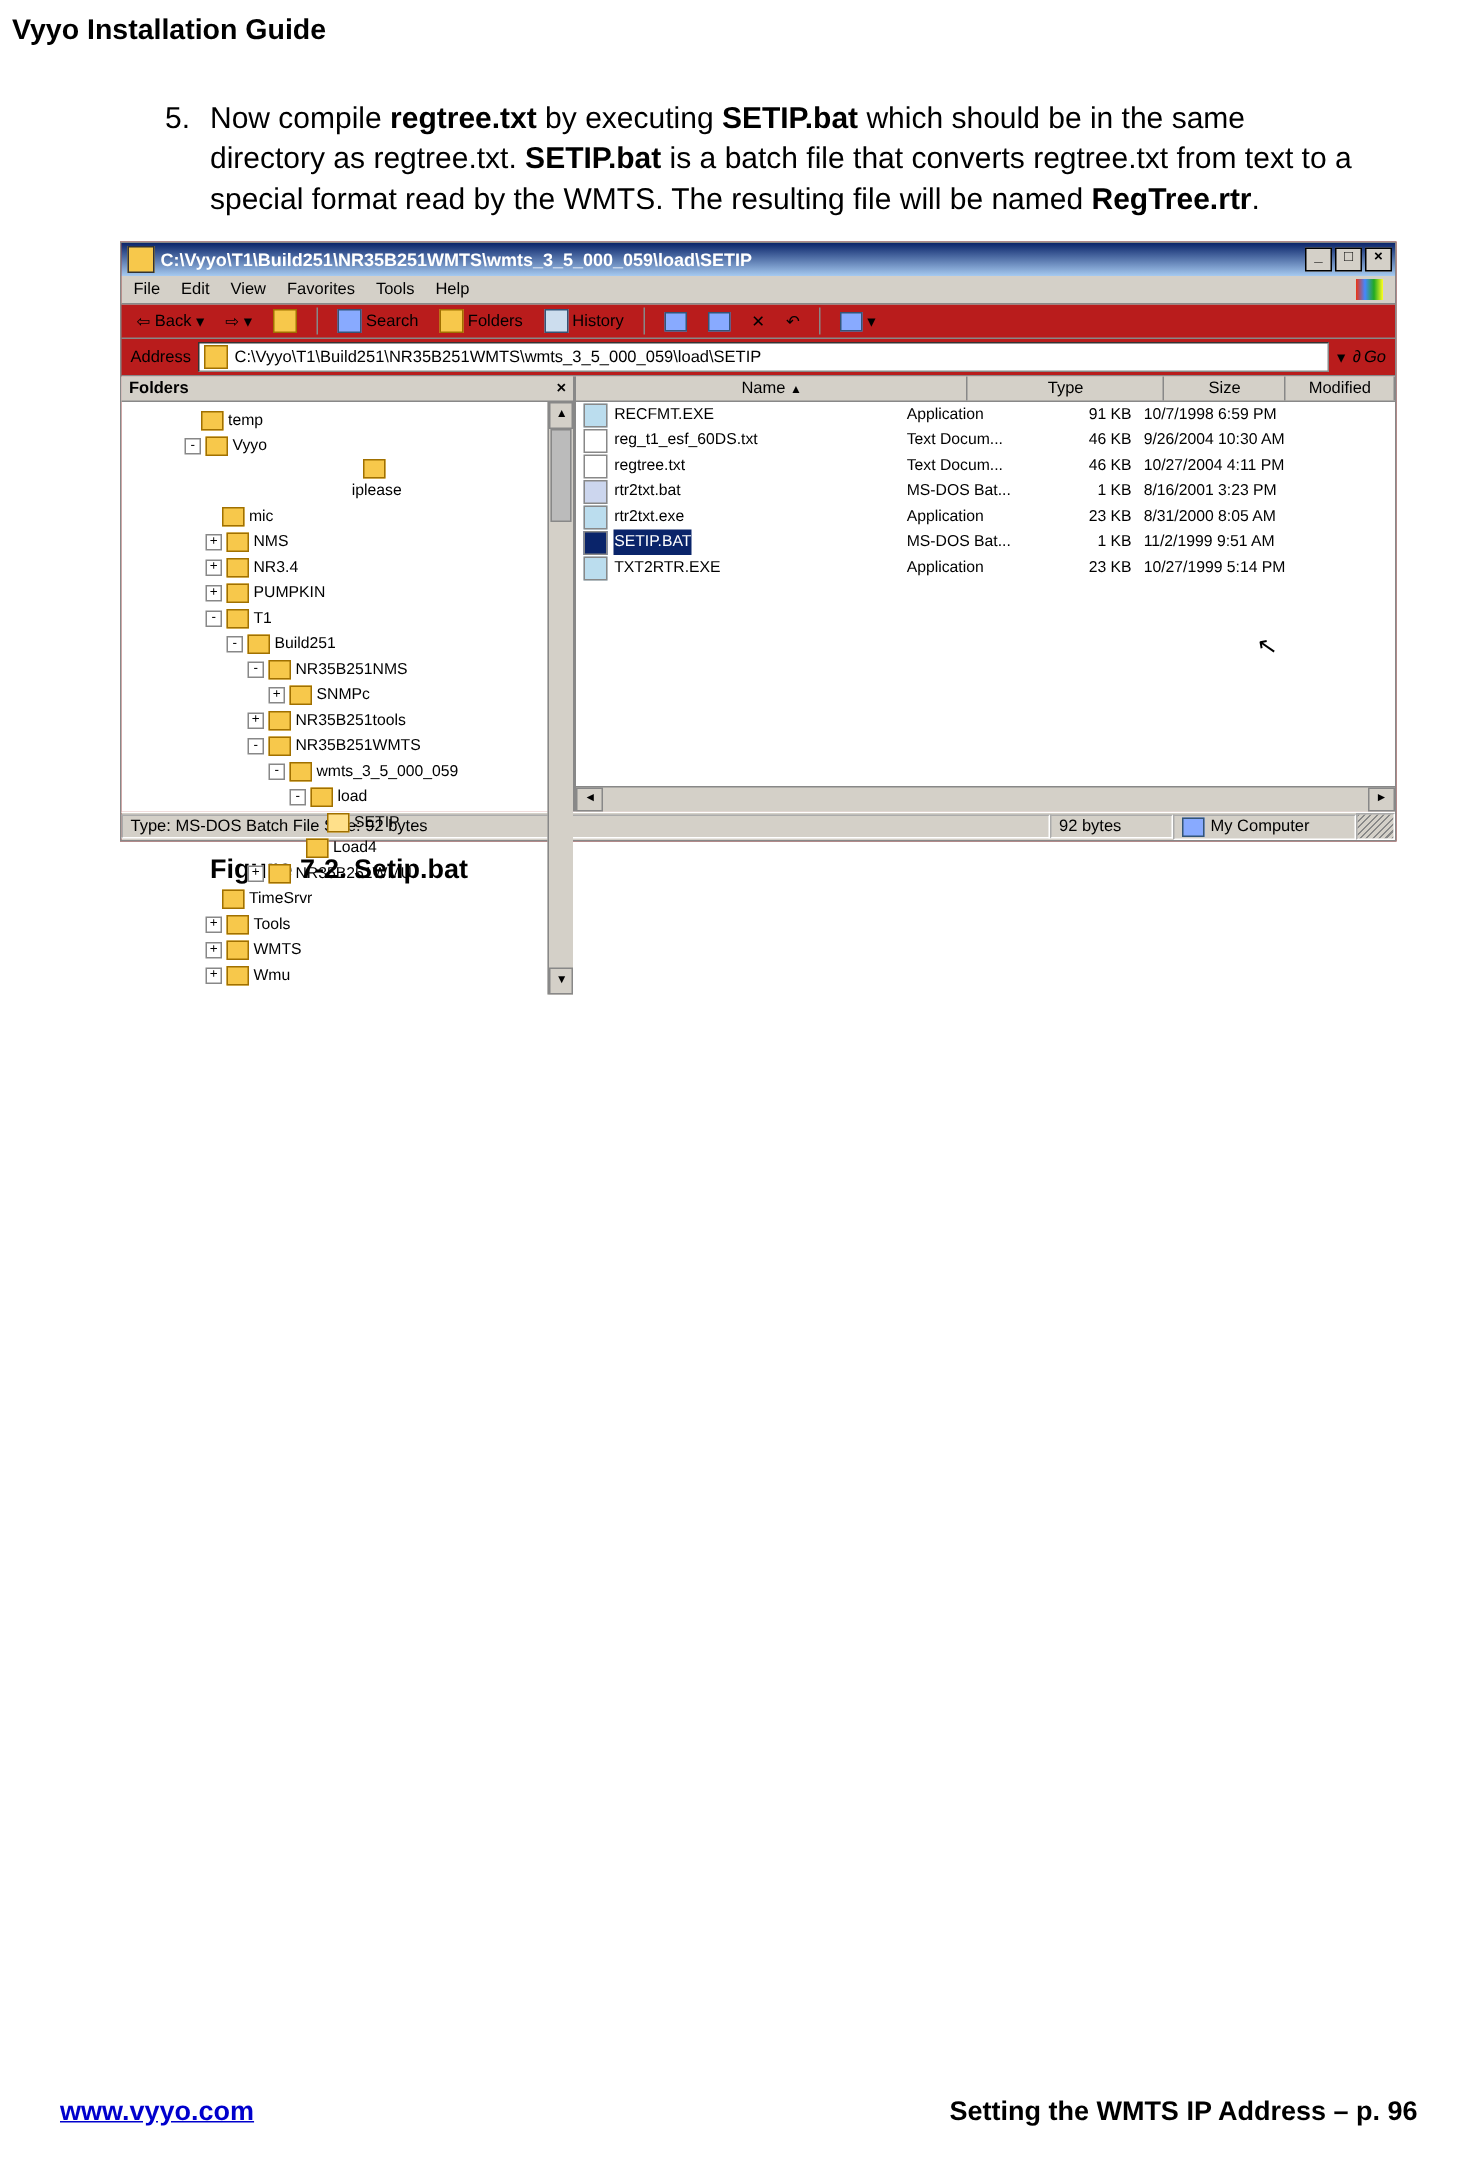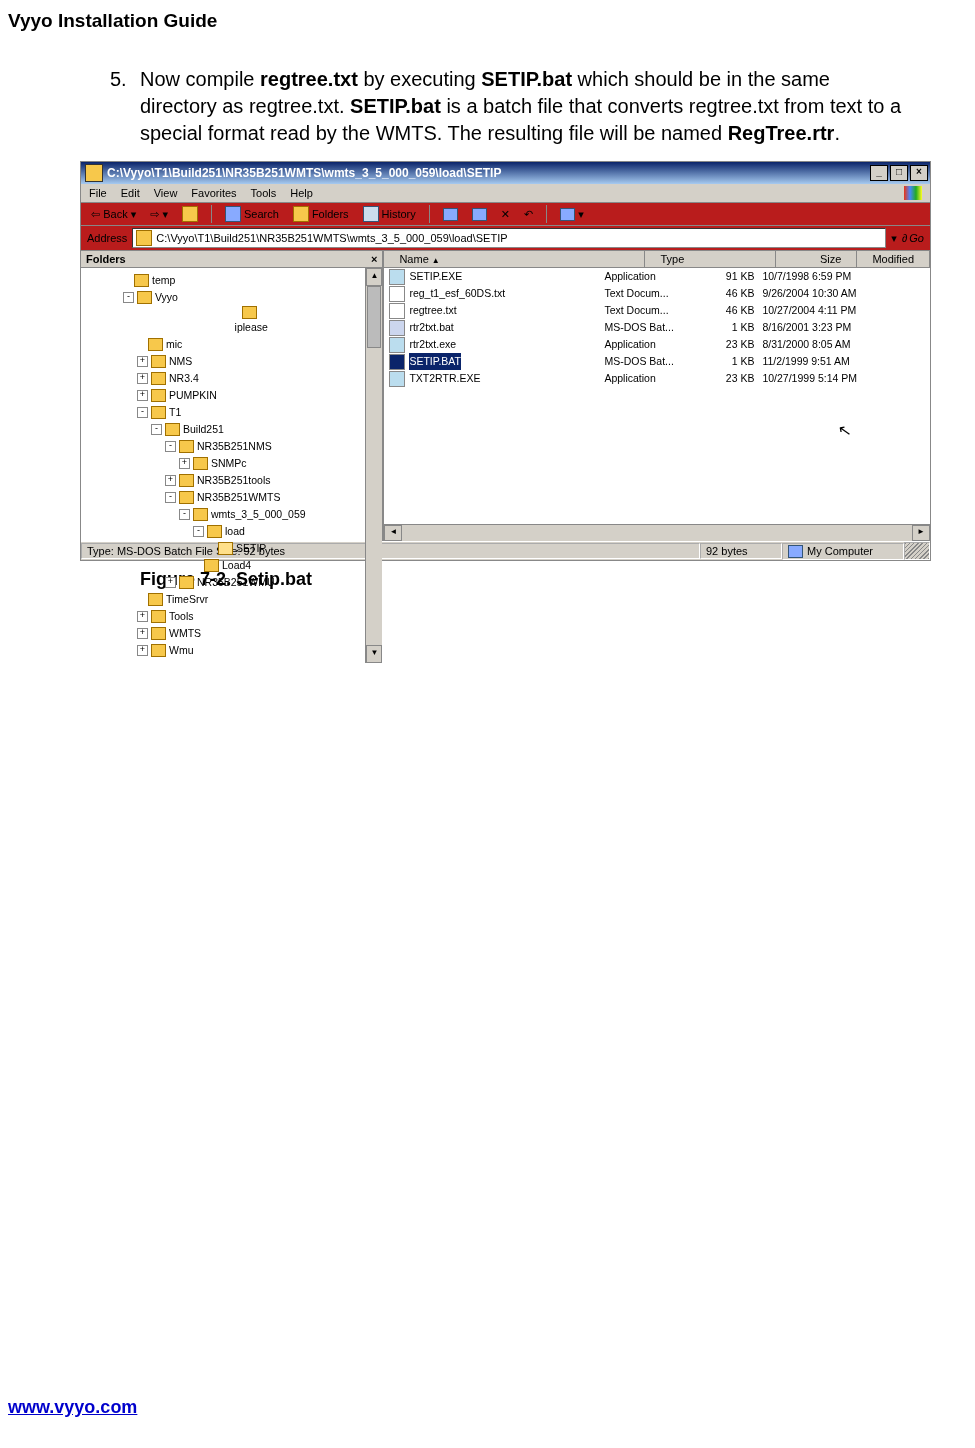--- a/index.html
+++ b/index.html
@@ -34,21 +34,21 @@
   .exp{width:9px;height:9px;border:1px solid #888;font-size:9px;line-height:7px;text-align:center;margin-right:3px;color:#000;background:#fff;flex:0 0 auto;}
   .noexp{width:11px;display:inline-block;}
   .fico{width:13px;height:11px;background:#f7c84b;border:1px solid #a07000;margin-right:3px;flex:0 0 auto;}
   .fico.open{background:#ffe08a;}
   .vscroll{width:16px;background:#d4d0c8;border-left:1px solid #888;position:relative;}
   .vscroll .up,.vscroll .dn{height:16px;border:1px solid #888;background:#d4d0c8;text-align:center;font-size:8px;line-height:14px;}
   .vscroll .thumb{position:absolute;top:18px;left:1px;right:1px;height:60px;background:#bbb;border:1px solid #888;}
   .treebody-wrap{display:flex;flex:1;}
   .listpane{flex:1;display:flex;flex-direction:column;background:#fff;}
   .lhead{display:flex;font-size:11px;border-bottom:1px solid #888;background:#d4d0c8;}
-  .lhead div{padding:2px 15px;border-right:1px solid #888;}
+  .lhead div{padding:2px 15px;border-right:1px solid #888;text-align:center;}
   .lhc-name{width:230px;}
   .lhc-type{width:100px;}
   .lhc-size{width:50px;text-align:right;}
   .lhc-mod{flex:1;}
   .lbody{flex:1;font-size:10.5px;line-height:17px;}
   .lrow{display:flex;padding:0 5px;}
   .lrow .licon{width:14px;height:14px;margin-right:4px;background:#eee;border:1px solid #888;display:inline-block;flex:0 0 auto;}
   .licon.app{background:#bde;}
   .licon.txt{background:#fff;}
   .licon.bat{background:#ccd6ee;}
@@ -64,21 +64,21 @@
   .hscroll .lft,.hscroll .rgt{width:16px;height:14px;border:1px solid #888;text-align:center;font-size:8px;line-height:12px;}
   .hscroll .track{flex:1;}
   .status{display:flex;align-items:center;font-size:11px;background:#d4d0c8;border-top:1px solid #fff;}
   .status div{border:1px inset #fff;padding:1px 5px;}
   .status .s1{flex:1;}
   .status .s2{width:70px;}
   .status .s3{width:110px;display:flex;align-items:center;gap:4px;}
   .grip{width:14px;height:14px;background:repeating-linear-gradient(135deg,#888 0 1px,transparent 1px 3px);}
   .fig-cap{font-weight:bold;font-size:18px;margin:8px 0 0 140px;}
   .footer{position:absolute;bottom:30px;left:8px;right:30px;display:flex;justify-content:space-between;font-size:18px;font-weight:bold;}
-  .footer a{color:#00c;text-decoration:underline;}
+  .footer a{color:#00c;text-decoration:underline;margin-left:32px;}
 </style>
 </head>
 <body>
 
 <div class="doc-title">Vyyo Installation Guide</div>
 
 <div class="body-text">
   <span class="body-num">5.</span>
   <span>Now compile </span><span class="bold">regtree.txt</span><span> by executing </span><span class="bold">SETIP.bat</span><span> which should be in the same directory as regtree.txt. </span><span class="bold">SETIP.bat</span><span> is a batch file that converts regtree.txt from text to a special format read by the WMTS. The resulting file will be named </span><span class="bold">RegTree.rtr</span><span>.</span>
 </div>
@@ -272,21 +272,21 @@
       <div class="lhead">
         <div class="lhc-name"><span>Name</span> <span style="font-size:8px;">▲</span></div>
         <div class="lhc-type">Type</div>
         <div class="lhc-size">Size</div>
         <div class="lhc-mod">Modified</div>
       </div>
       <div class="lbody" id="list-body">
           <div class="lrow">
             <div class="nm">
               <span class="licon app"></span>
-              <span>SETIP.EXE</span>
+              <span>RECFMT.EXE</span>
             </div>
             <div class="ty">Application</div>
             <div class="sz">91 KB</div>
             <div class="md">10/7/1998 6:59 PM</div>
           </div>
           <div class="lrow">
             <div class="nm">
               <span class="licon txt"></span>
               <span>reg_t1_esf_60DS.txt</span>
             </div>
@@ -358,13 +358,14 @@
         <span>My Computer</span>
       </div>
     <div class="grip"></div>
   </div>
 </div>
 
 <div class="fig-cap">Figure 7-2. Setip.bat</div>
 
 <div class="footer">
   <a href="#">www.vyyo.com</a>
+  <span>Setting the WMTS IP Address – p. 96</span>
 </div>
 
 </body></html>

